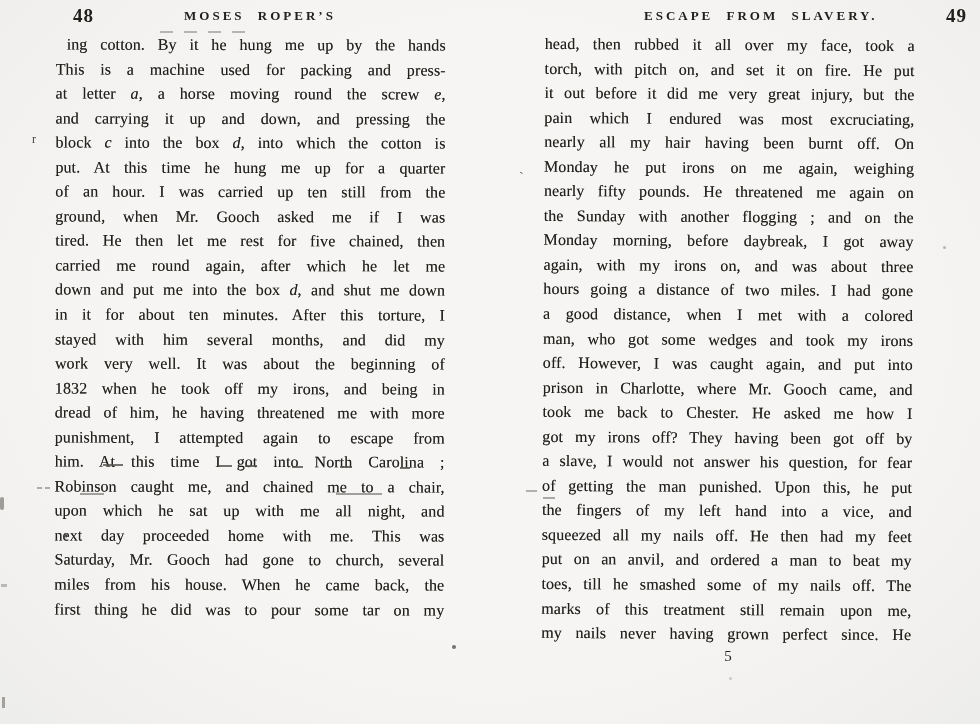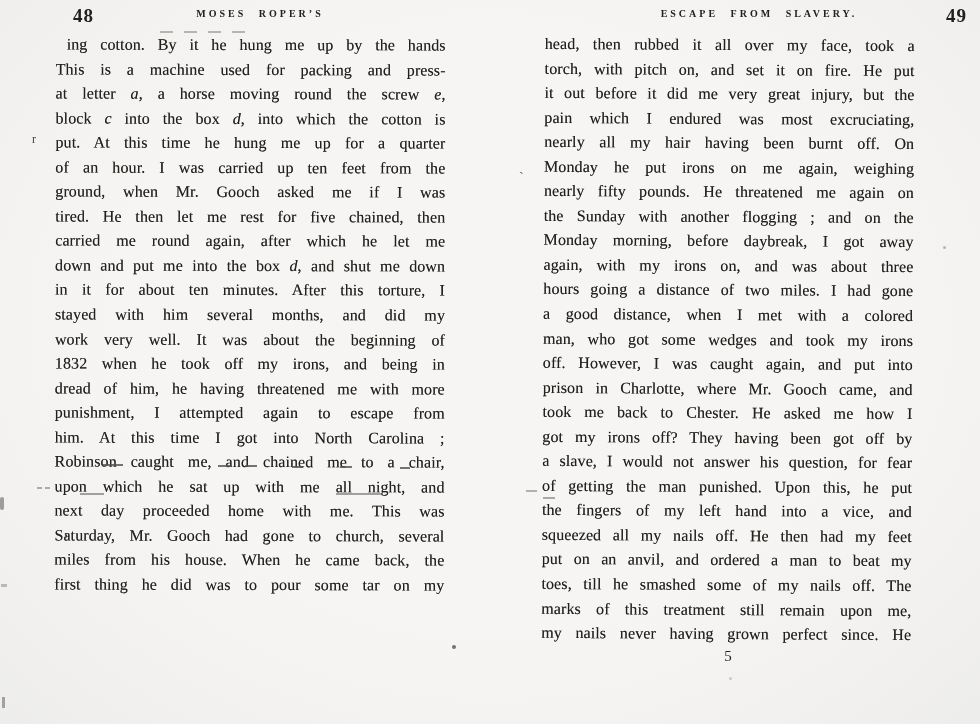--- a/index.html
+++ b/index.html
@@ -6,21 +6,21 @@
   .scan{
     position:relative;width:980px;height:724px;overflow:hidden;
     background:radial-gradient(ellipse at 50% 45%, #f6f5f3 55%, #f1f0ee 85%, #ededeb 100%);
     font-family:"Liberation Serif", serif;
     color:var(--ink,#22201d);
   }
   .pagenum{position:absolute;top:5px;font-weight:bold;font-size:19px;letter-spacing:1px;}
   .pagenum-left{left:73px;}
   .pagenum-right{left:946px;}
   .runhead{
-    position:absolute;top:8px;font-weight:bold;font-size:10px;
+    position:absolute;top:8px;font-weight:bold;font-size:13px;
     letter-spacing:3px;word-spacing:7px;text-align:center;white-space:nowrap;
   }
   .runhead-left{left:145px;width:230px;}
   .runhead-right{left:616px;width:230px;margin-left:28px;}
   .text-block{
     position:absolute;top:33px;font-size:16px;line-height:24.55px;
     word-spacing:1.5px;letter-spacing:.1px;
     text-shadow:0 0 .5px rgba(32,30,27,.55);
   }
   .left-block{left:55px;width:390px;transform:rotate(.15deg);}
@@ -37,23 +37,24 @@
 <body>
 
 <div class="scan">
 
   <div class="pagenum pagenum-left">48</div>
   <div class="runhead runhead-left">MOSES ROPER’S</div>
   <div class="text-block left-block indent-first">
       <div class="line">ing cotton. By it he hung me up by the hands</div>
       <div class="line">This is a machine used for packing and press-</div>
       <div class="line">at letter <i>a</i>, a horse moving round the screw <i>e</i>,</div>
+      <div class="line">and carrying it up and down, and pressing the</div>
       <div class="line">block <i>c</i> into the box <i>d</i>, into which the cotton is</div>
       <div class="line">put. At this time he hung me up for a quarter</div>
-      <div class="line">of an hour. I was carried up ten feet from the</div>
+      <div class="line">of an hour. I was carried up ten still from the</div>
       <div class="line">ground, when Mr. Gooch asked me if I was</div>
       <div class="line">tired. He then let me rest for five chained, then</div>
       <div class="line">carried me round again, after which he let me</div>
       <div class="line">down and put me into the box <i>d</i>, and shut me down</div>
       <div class="line">in it for about ten minutes. After this torture, I</div>
       <div class="line">stayed with him several months, and did my</div>
       <div class="line">work very well. It was about the beginning of</div>
       <div class="line">1832 when he took off my irons, and being in</div>
       <div class="line">dread of him, he having threatened me with more</div>
       <div class="line">punishment, I attempted again to escape from</div>

